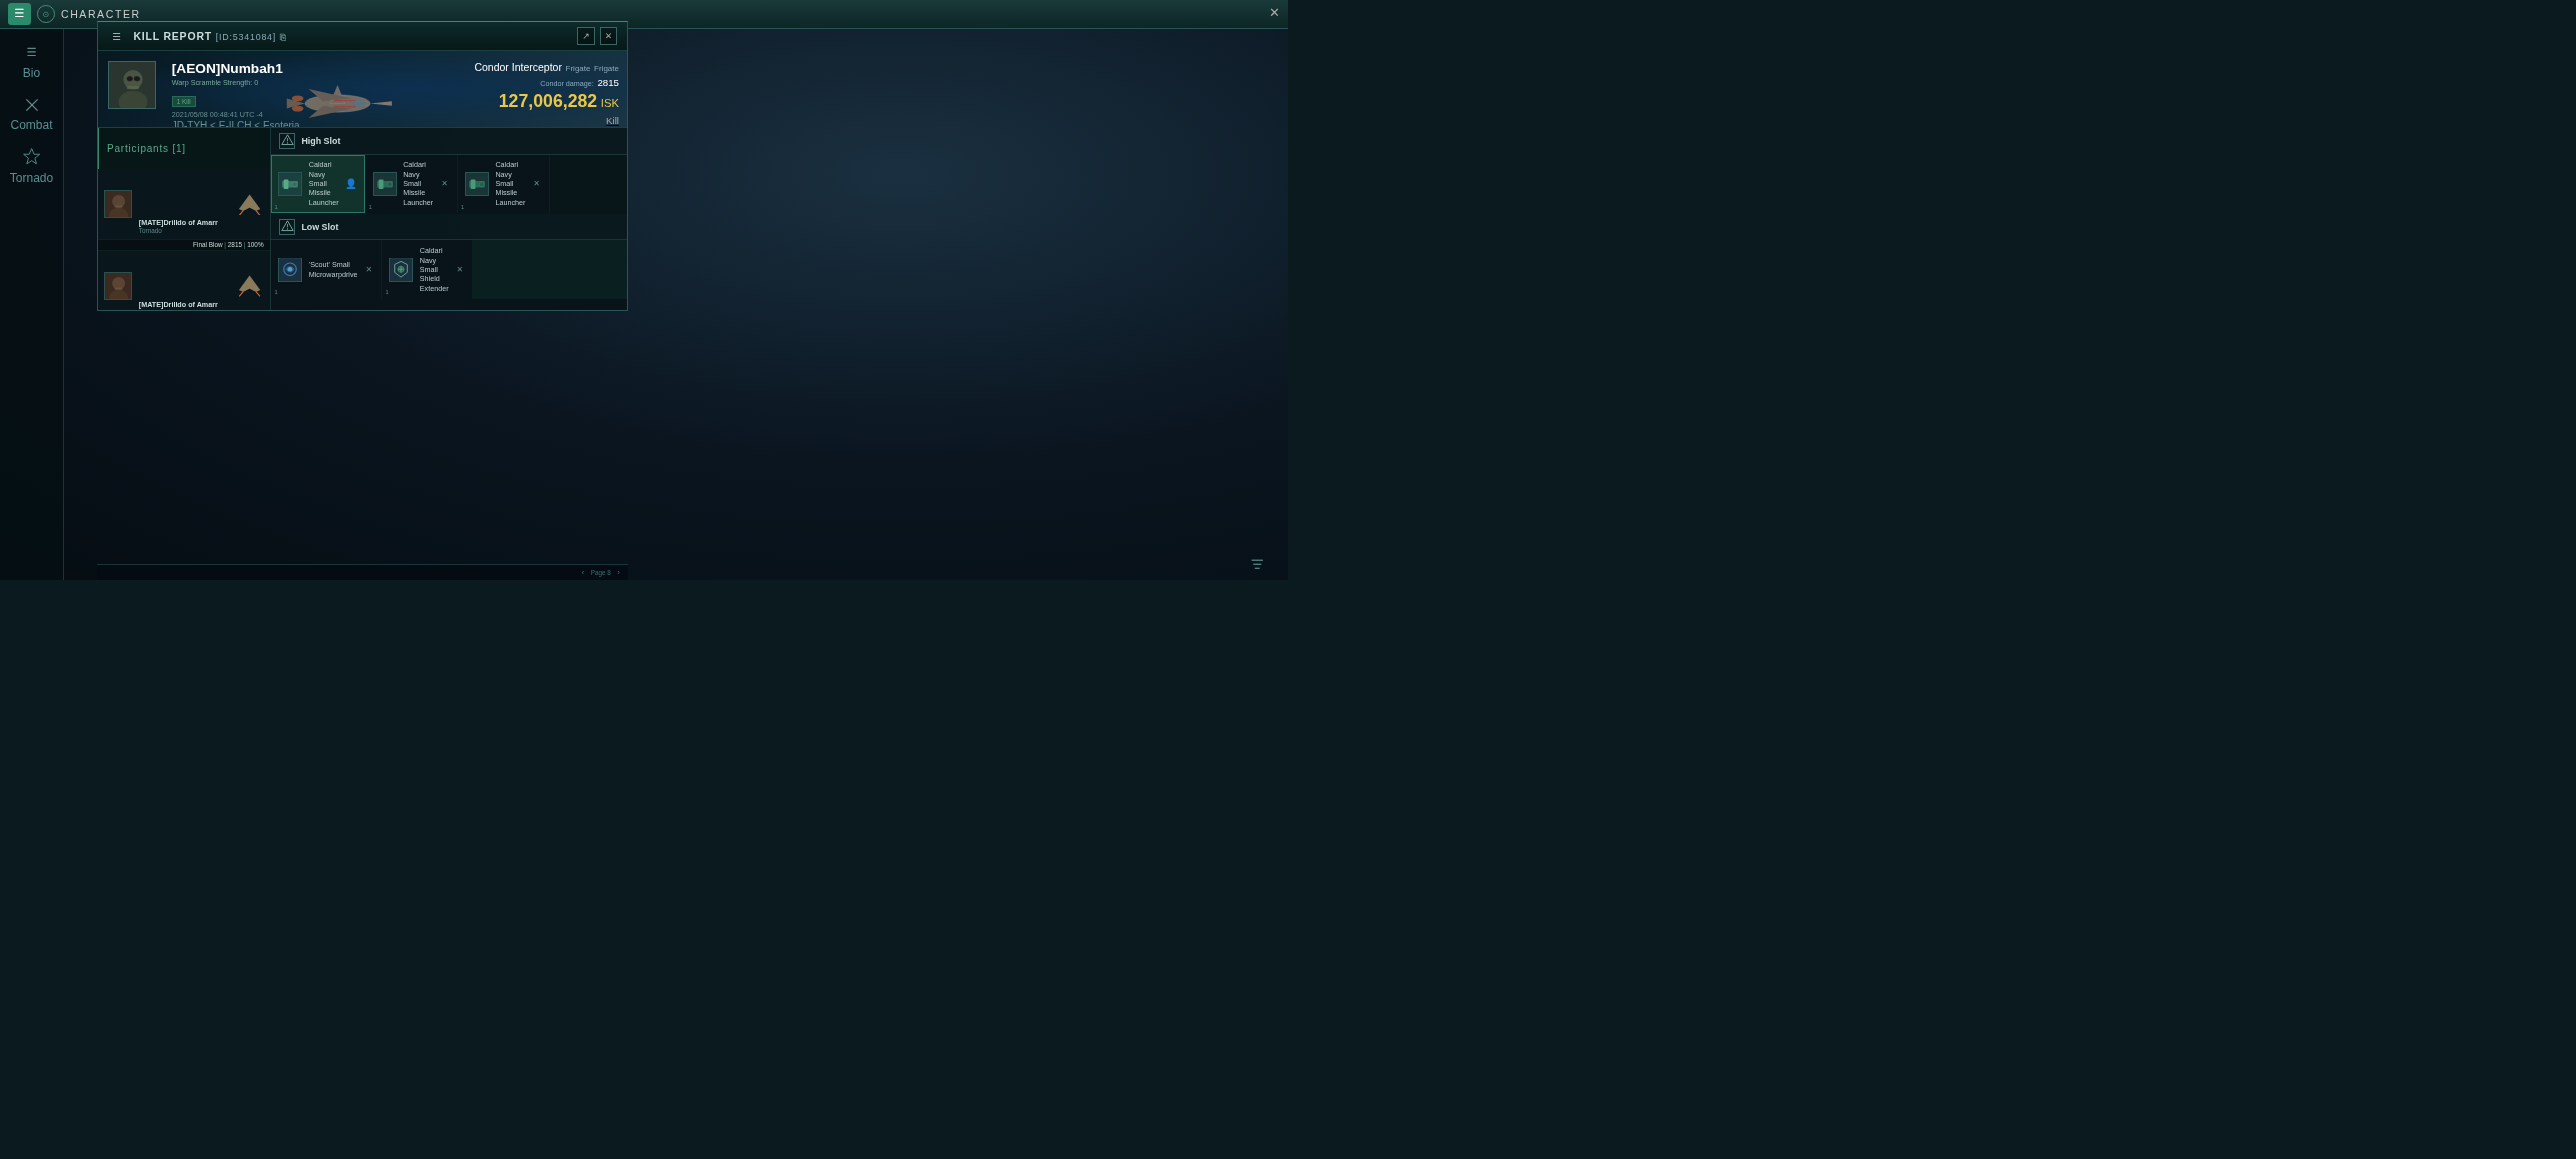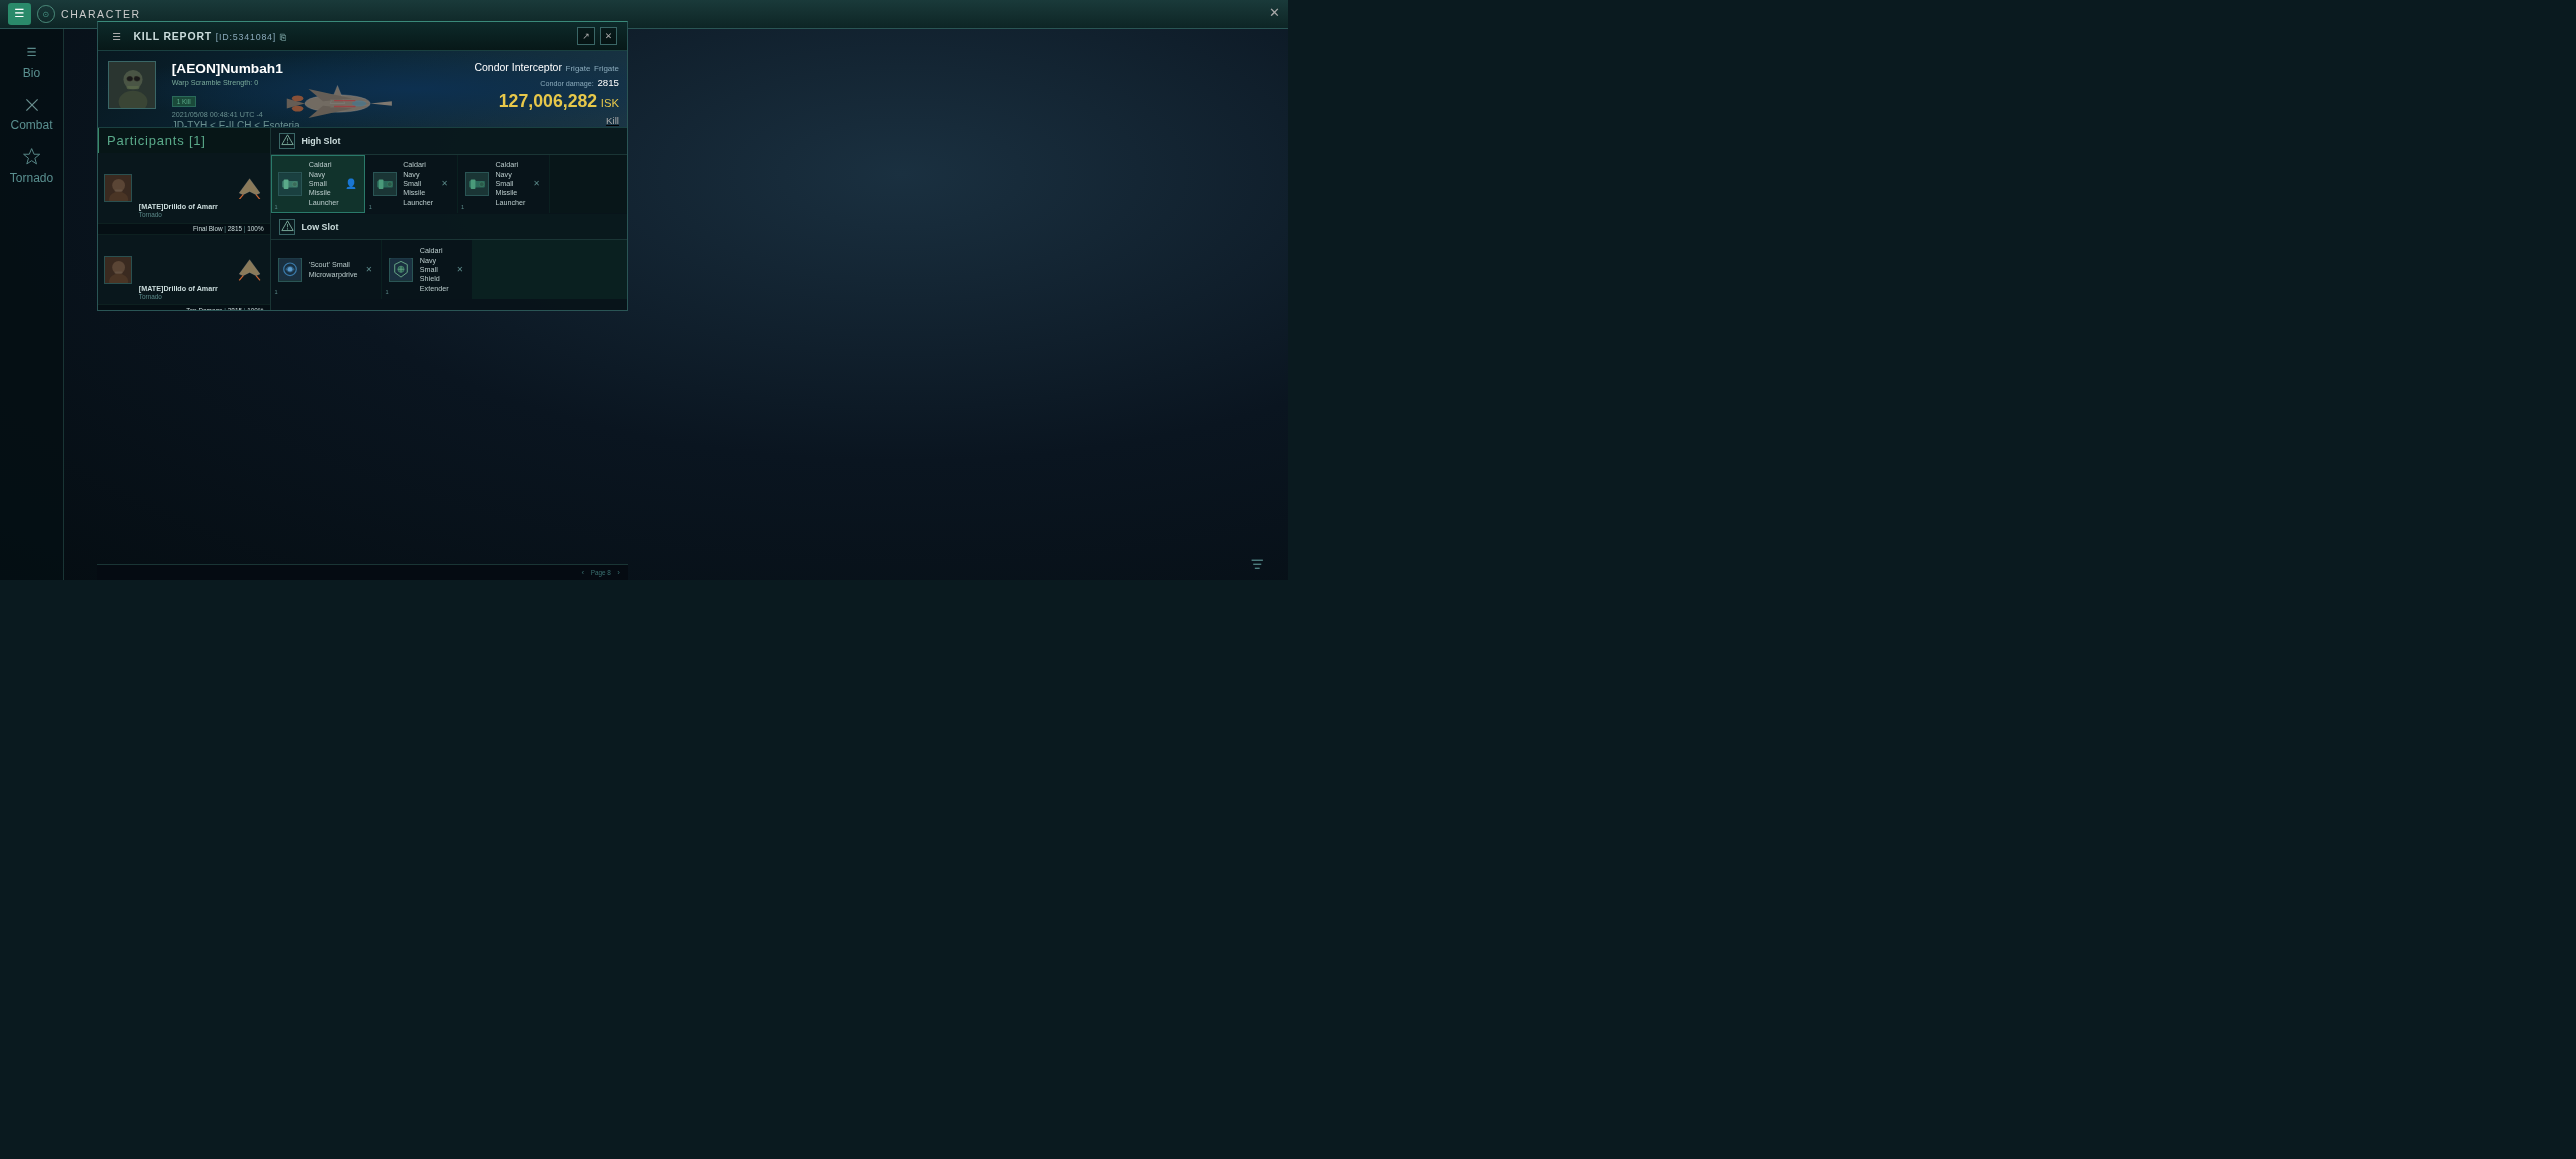--- a/index.html
+++ b/index.html
@@ -323,24 +323,24 @@
     
     .participants-panel {
       width: 173px;
       background: rgba(5,15,20,0.9);
       border-right: 0.8px solid #1a3535;
       display: flex;
       flex-direction: column;
     }
 
     .section-header {
-      padding: 5px 8px;
+      padding: 15px 8px;
       border-left: 1.6px solid #3a8a6a;
       color: #5aaa8a;
-      font-size: 13px;
+      font-size: 10px;
       letter-spacing: 0.8px;
       background: rgba(10,30,25,0.5);
     }
 
     .participant-item {
       display: flex;
       align-items: center;
       padding: 4.8px 6.4px;
       border-bottom: 0.8px solid #0d2020;
       gap: 6.4px;

